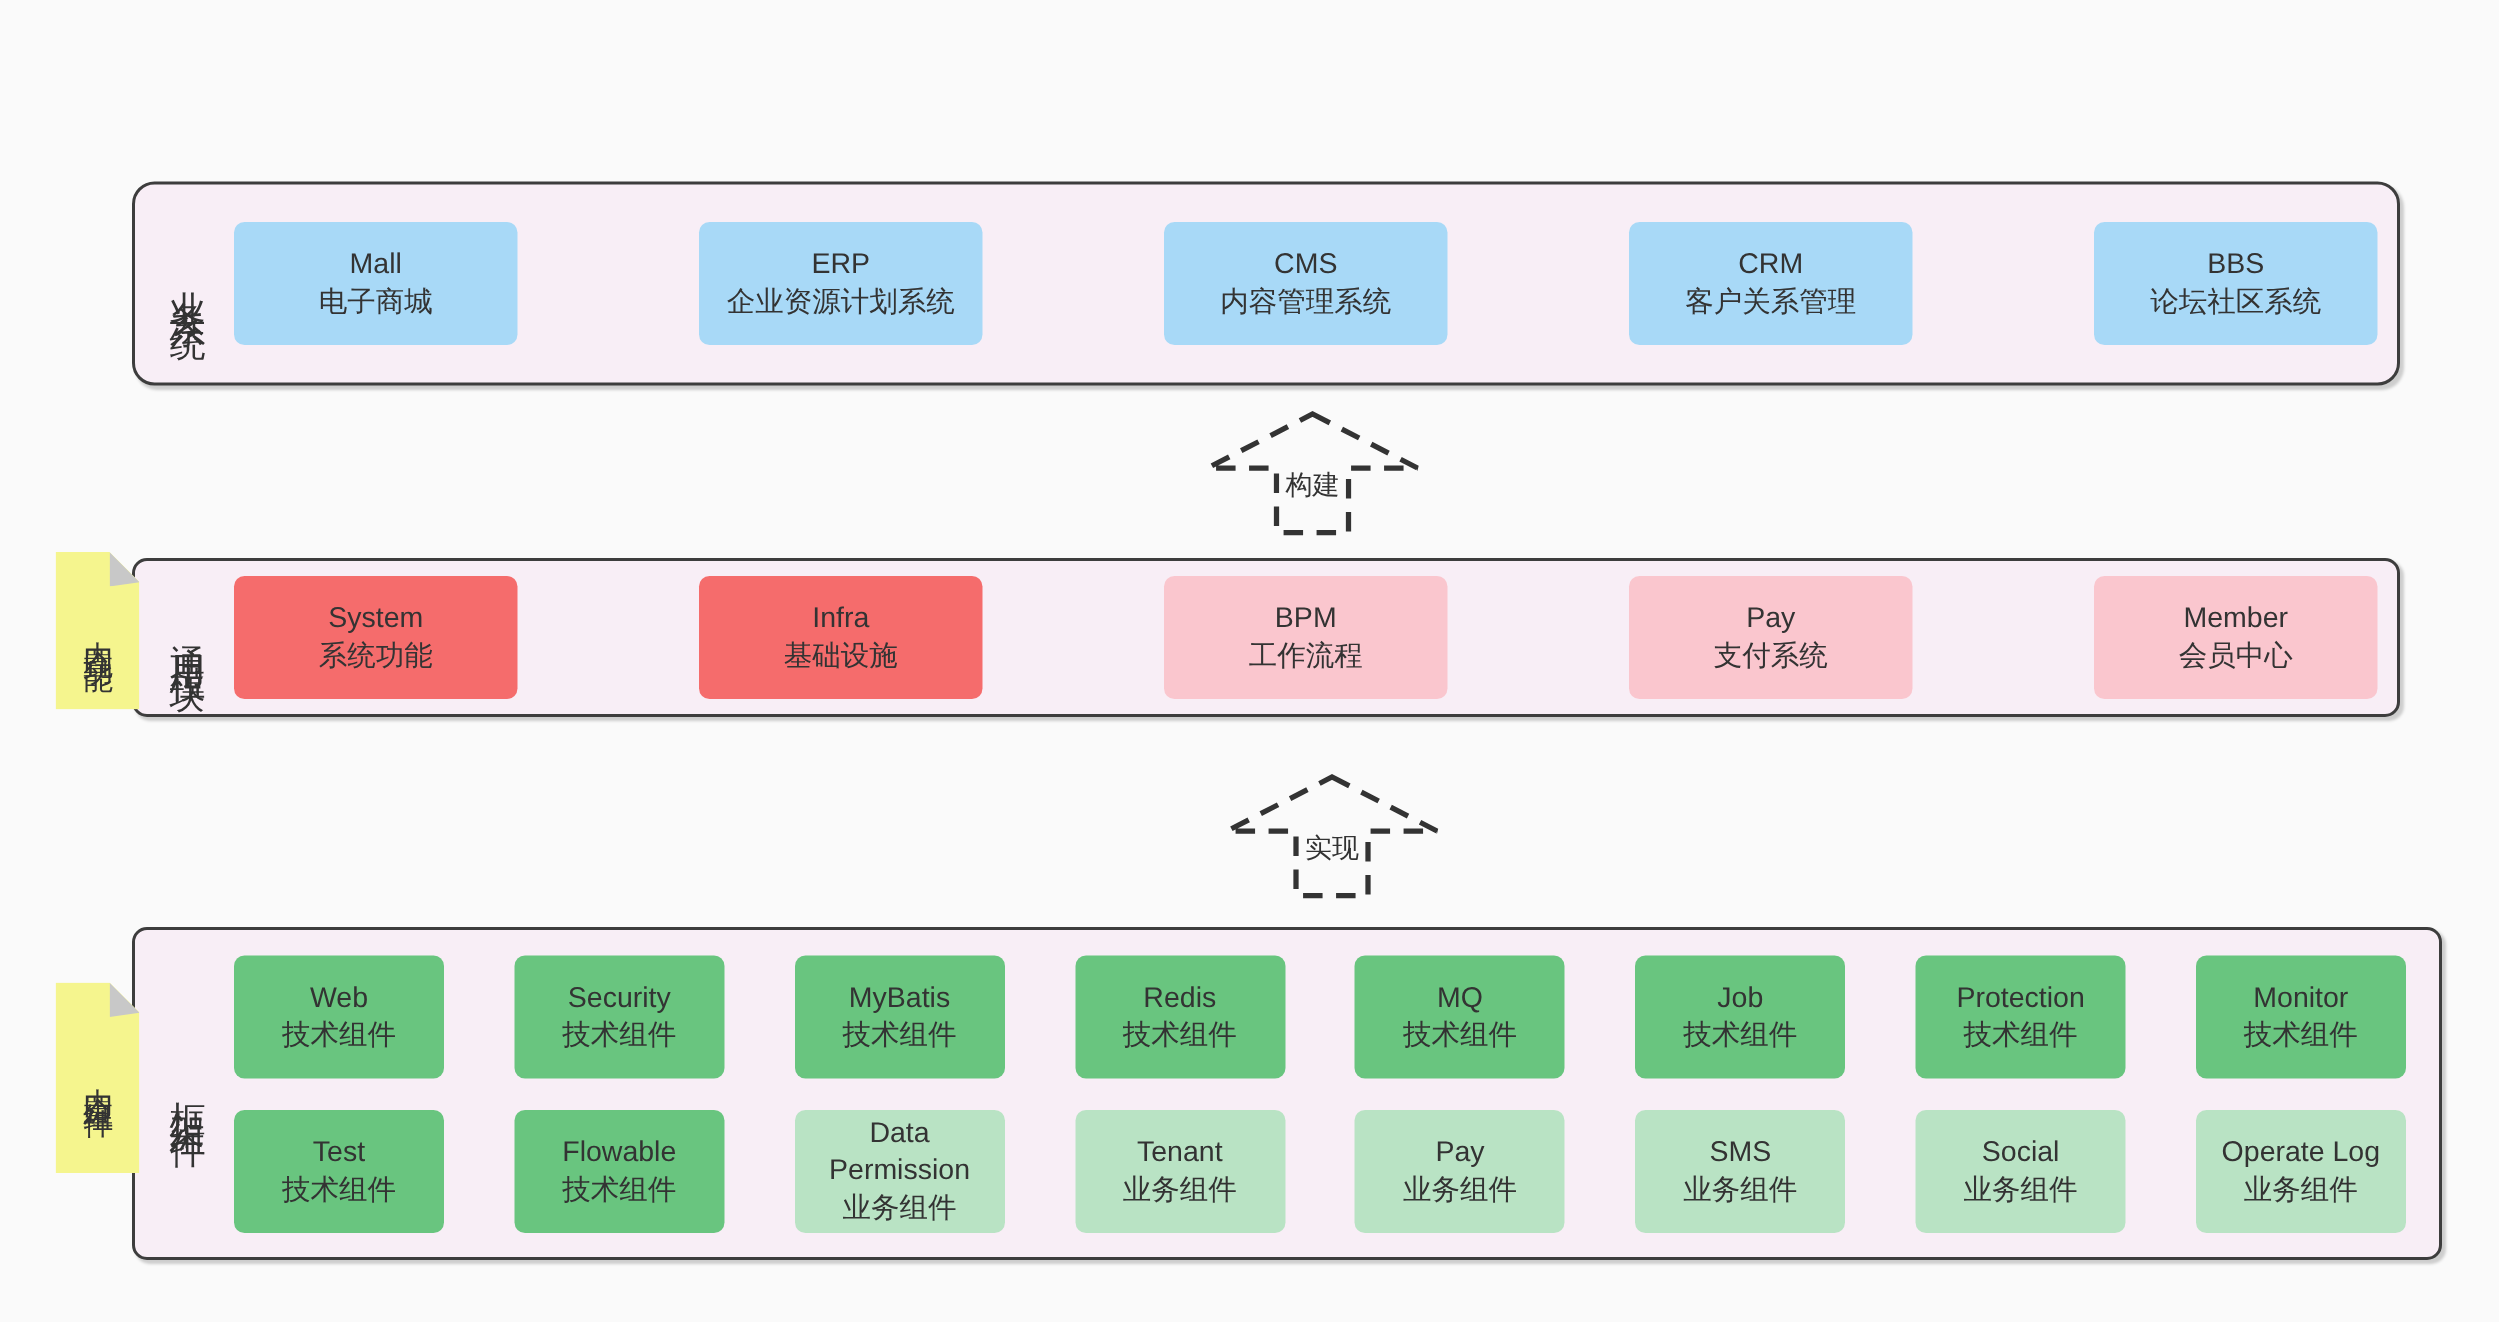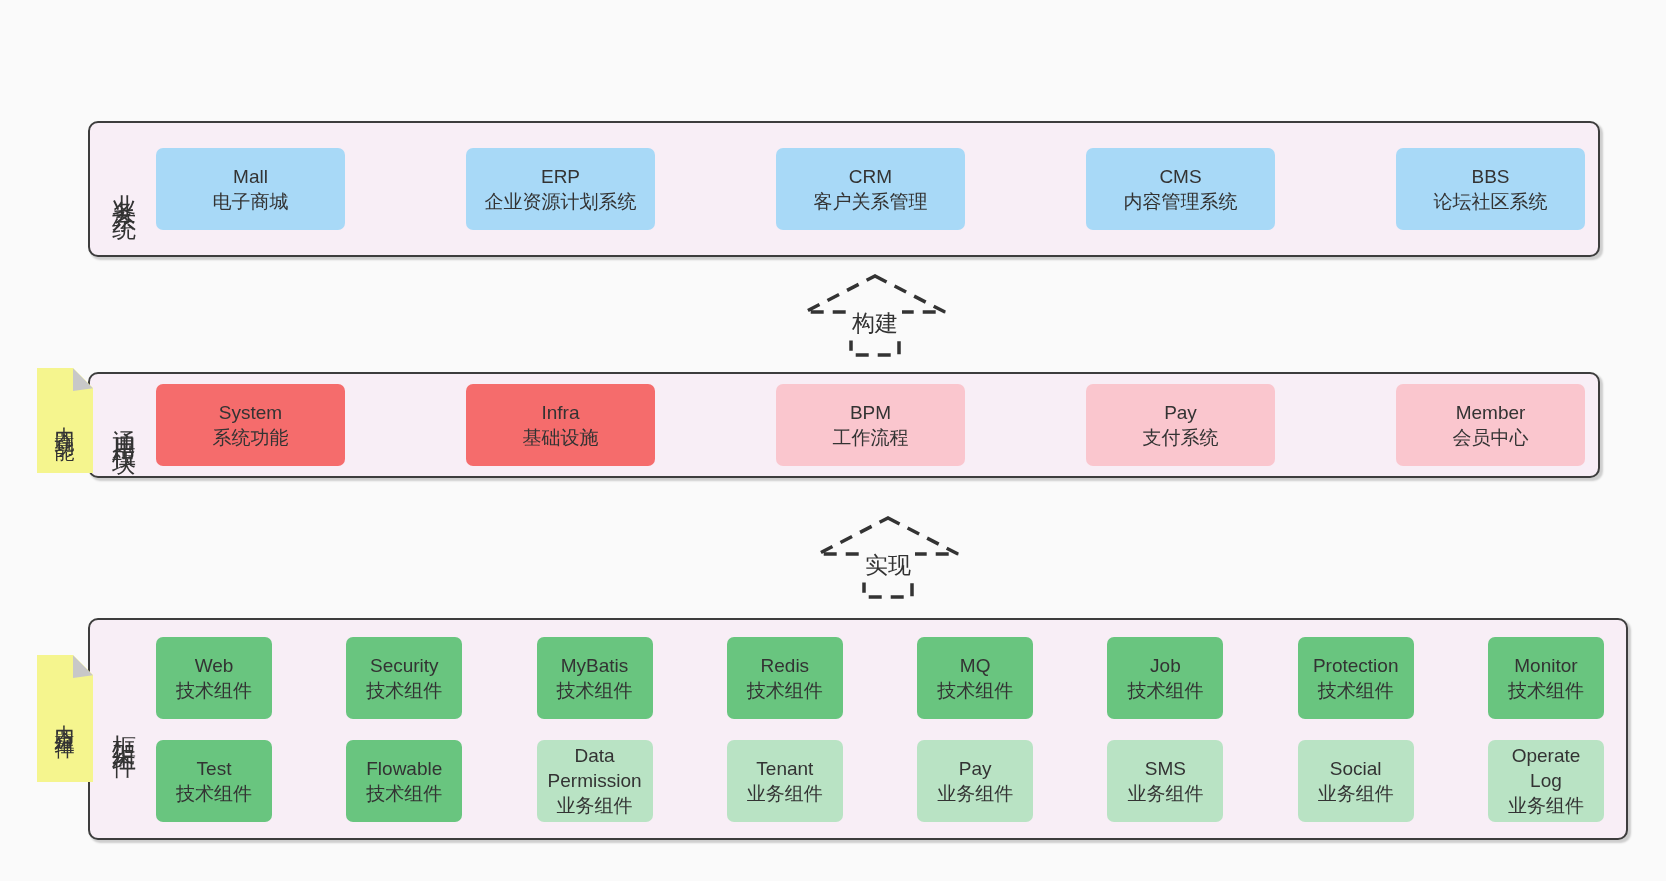--- a/index.html
+++ b/index.html
@@ -10,50 +10,50 @@
     color:var(--text,#333333);
   }
   .layer{
     position:absolute;left:88px;box-sizing:border-box;
     border:2px solid var(--layer-border,#3d3d3d);
     border-radius:10px;
     background:var(--layer-bg,#f8eef6);
     display:flex;align-items:stretch;
     box-shadow:2.5px 2.5px 2px rgba(0,0,0,0.18);
   }
-  #layer-business{top:121px;width:1512px;height:136px;}
+  #layer-business{top:121px;width:1512px;height:136px;border-radius:15px;}
   #layer-modules{top:372px;width:1512px;height:106px;}
   #layer-framework{top:618px;width:1540px;height:222px;}
   .layer-label{flex:none;width:50px;margin-left:9px;display:flex;align-items:center;justify-content:center;}
   .layer-label span{
     writing-mode:vertical-rl;text-orientation:upright;
     font-size:24px;letter-spacing:7px;line-height:1;color:#333;
   }
   .row{flex:1;display:flex;align-items:center;justify-content:space-between;padding:0 13px 0 7px;}
   .grid{flex:1;display:flex;flex-direction:column;justify-content:center;gap:21px;padding:0 22px 0 7px;}
   .grid-row{display:flex;justify-content:space-between;}
   .box{
     border-radius:7px;box-sizing:border-box;height:82px;
     display:flex;flex-direction:column;align-items:center;justify-content:center;
     text-align:center;font-size:19px;line-height:25px;padding:2px 6px;color:#333;
   }
   .w6{width:189px;}
-  .w8{width:116px;}
+  .w8{width:140px;}
   .blue{background:var(--blue,#a8d9f7);}
   .red{background:var(--red,#f56c6c);}
   .pink{background:var(--pink,#fac6ce);}
   .green{background:var(--green,#69c57f);}
   .lgreen{background:var(--light-green,#b9e3c4);}
   .arrow{position:absolute;width:150px;height:84px;}
   #arrow-build{left:800px;top:274px;}
   #arrow-implement{left:813px;top:516px;}
   .arrow svg{display:block;}
   .arrow-label{
     position:absolute;left:50%;top:49px;transform:translate(-50%,-50%);
-    background:var(--page-bg,#fafafa);padding:2px 4px;font-size:23px;white-space:nowrap;
+    background:var(--page-bg,#fafafa);padding:2px 4px;font-size:18px;white-space:nowrap;
   }
   .note{
     position:absolute;left:37px;width:56px;z-index:3;
     background:var(--note-yellow,#f5f58e);
     clip-path:polygon(0 0,calc(100% - 20px) 0,100% 20px,100% 100%,0 100%);
     display:flex;align-items:center;justify-content:center;
   }
   #note-features{top:368px;height:105px;}
   #note-components{top:655px;height:127px;}
   .note span{writing-mode:vertical-rl;text-orientation:upright;font-size:20px;letter-spacing:5px;line-height:1;}
@@ -73,26 +73,26 @@
   <div class="row">
     <div class="box blue w6">
       <span>Mall</span>
       <span>电子商城</span>
     </div>
     <div class="box blue w6">
       <span>ERP</span>
       <span>企业资源计划系统</span>
     </div>
     <div class="box blue w6">
+      <span>CMS</span>
+      <span>内容管理系统</span>
+    </div>
+    <div class="box blue w6">
       <span>CRM</span>
       <span>客户关系管理</span>
-    </div>
-    <div class="box blue w6">
-      <span>CMS</span>
-      <span>内容管理系统</span>
     </div>
     <div class="box blue w6">
       <span>BBS</span>
       <span>论坛社区系统</span>
     </div>
   </div>
 </div>
 
 <div class="arrow" id="arrow-build">
   <svg viewBox="0 0 150 84" width="150" height="84">

